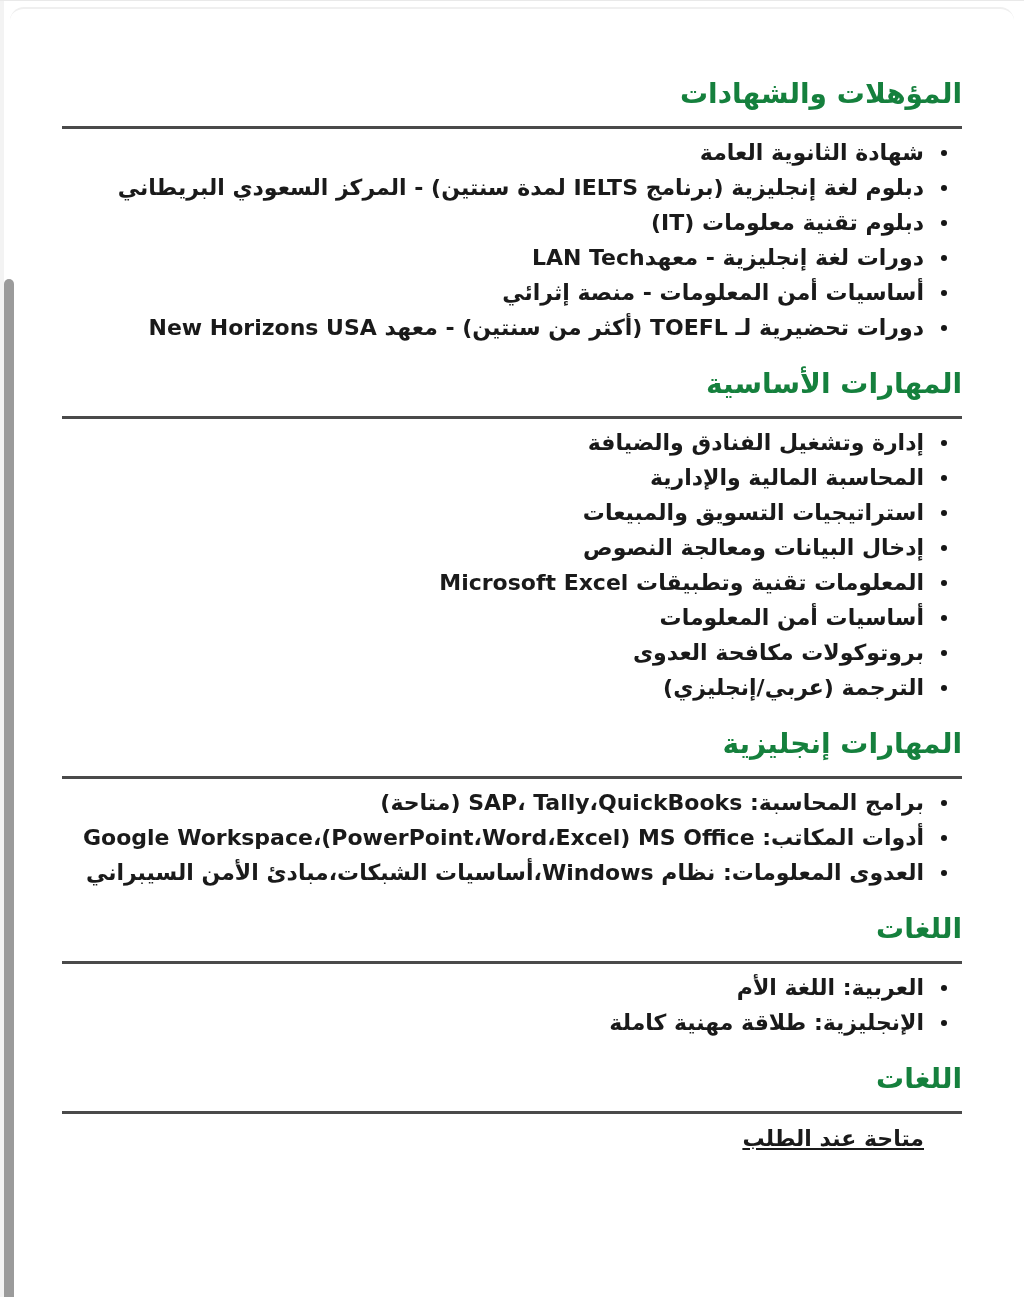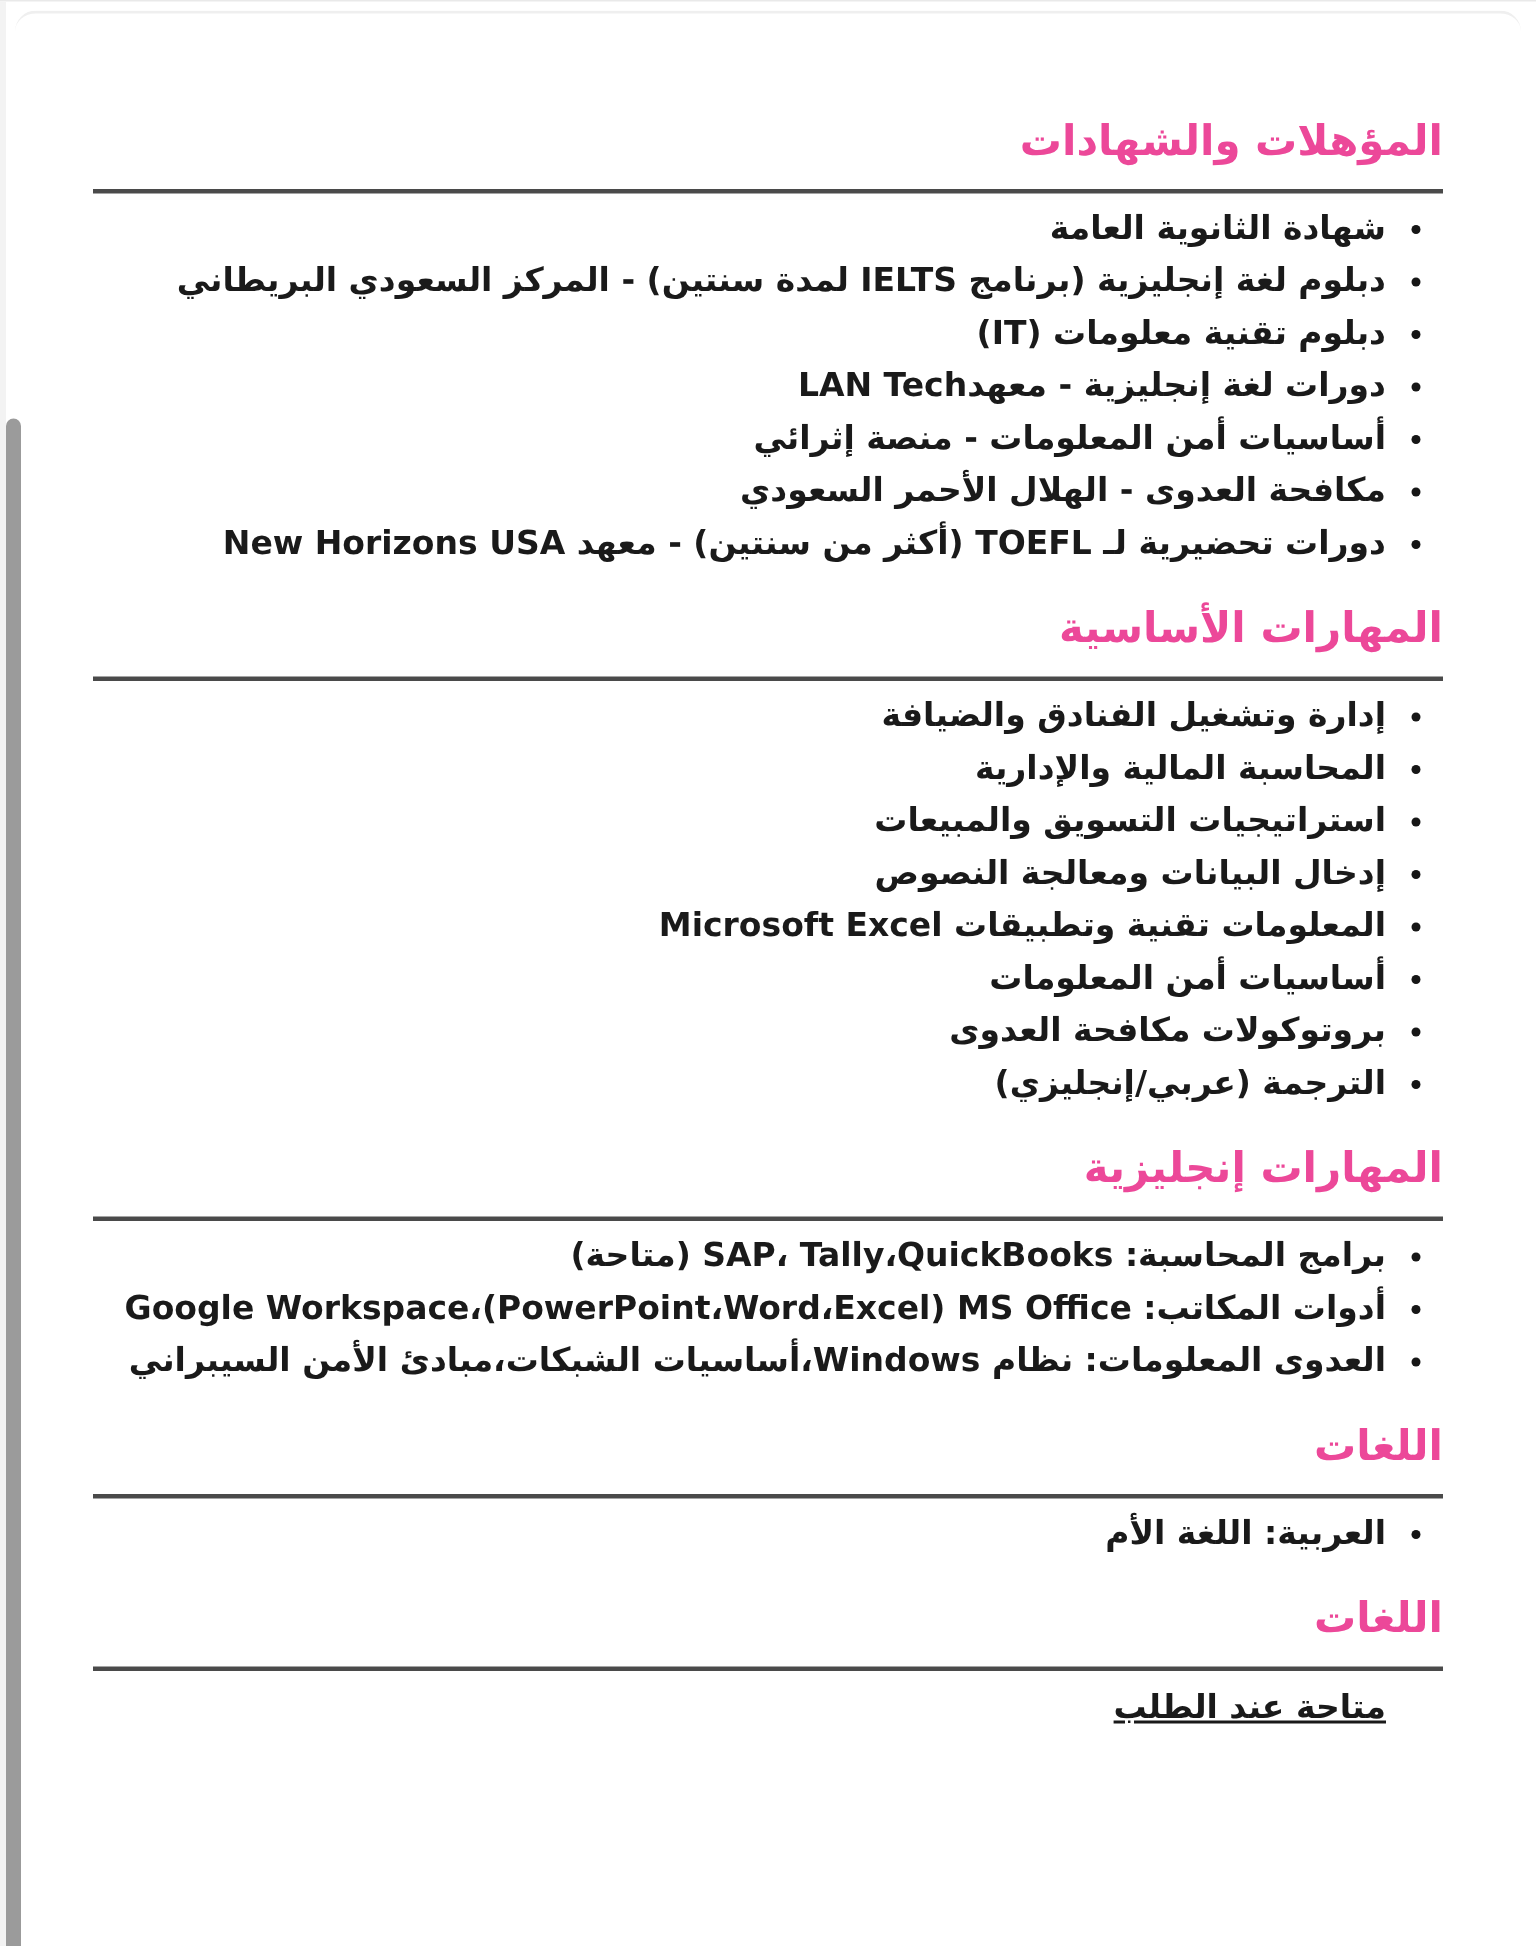--- a/index.html
+++ b/index.html
@@ -30,21 +30,21 @@
     direction: rtl;
     padding: 76px 62px 0 62px;
   }
   .sec { margin-top: 22px; }
   .sec:first-child { margin-top: 0; }
   h2 {
     font-size: 28px;
     line-height: 34px;
     font-weight: 700;
     margin: 0 0 15px 0;
-    color: #ec4899;
+    color: #15803d;
     letter-spacing: 0;
   }
   .rule {
     height: 0;
     border: none;
     border-top: 3px solid #4a4a4a;
     margin: 0 0 6px 0;
   }
   ul.items {
     list-style: none;
@@ -105,21 +105,20 @@
 
   <section class="sec">
     <h2>المؤهلات والشهادات</h2>
     <div class="rule"></div>
     <ul class="items">
         <li>شهادة الثانوية العامة</li>
         <li>دبلوم لغة إنجليزية (برنامج IELTS لمدة سنتين) - المركز السعودي البريطاني</li>
         <li>دبلوم تقنية معلومات (IT)</li>
         <li>دورات لغة إنجليزية - معهدLAN Tech</li>
         <li>أساسيات أمن المعلومات - منصة إثرائي</li>
-        <li>مكافحة العدوى - الهلال الأحمر السعودي</li>
         <li>دورات تحضيرية لـ TOEFL (أكثر من سنتين) - معهد New Horizons USA</li>
       </ul>
   </section>
 
   <section class="sec">
     <h2>المهارات الأساسية</h2>
     <div class="rule"></div>
     <ul class="items">
         <li>إدارة وتشغيل الفنادق والضيافة</li>
         <li>المحاسبة المالية والإدارية</li>
@@ -140,20 +139,21 @@
         <li>أدوات المكاتب: Google Workspace،(PowerPoint،Word،Excel) MS Office</li>
         <li>العدوى المعلومات: نظام Windows،أساسيات الشبكات،مبادئ الأمن السيبراني</li>
       </ul>
   </section>
 
   <section class="sec">
     <h2>اللغات</h2>
     <div class="rule"></div>
     <ul class="items">
         <li>العربية: اللغة الأم</li>
+        <li>الإنجليزية: طلاقة مهنية كاملة</li>
       </ul>
   </section>
 
   <section class="sec">
     <h2>اللغات</h2>
     <div class="rule"></div>
     <p class="note">متاحة عند الطلب</p>
   </section>
 
 </main>

